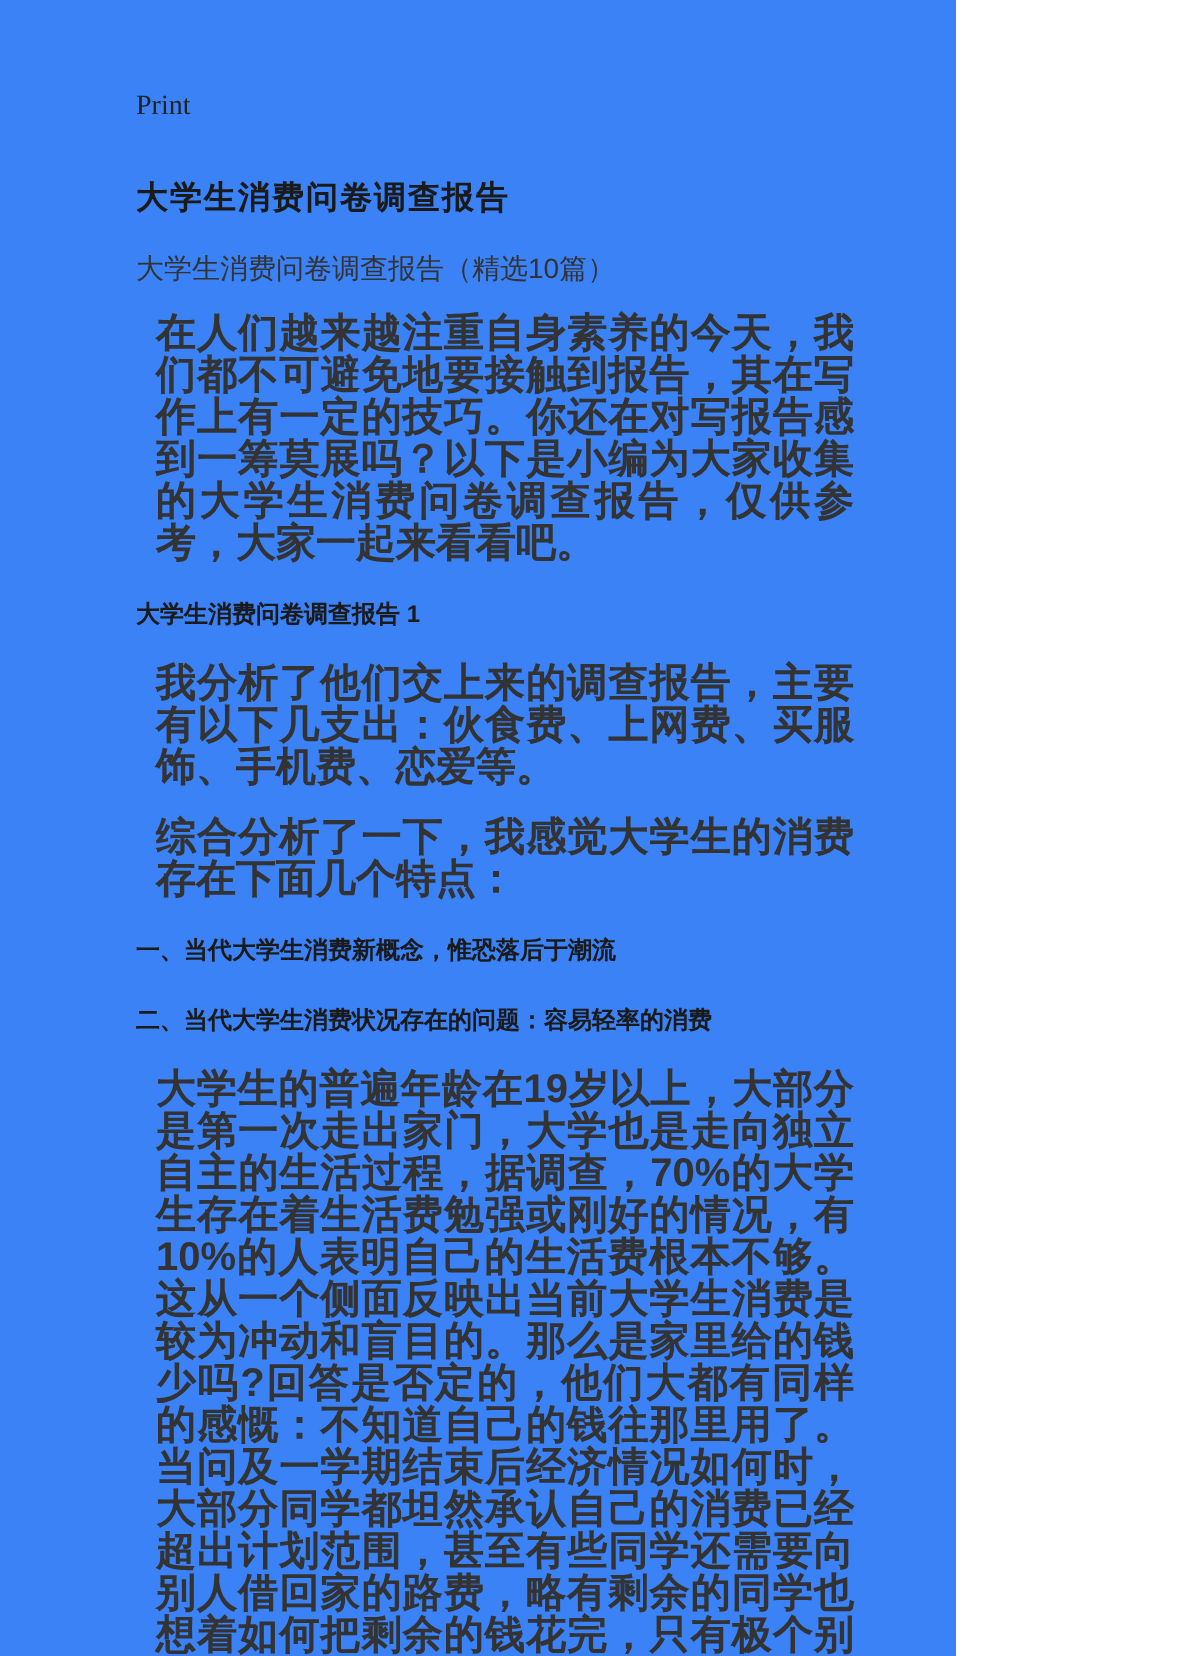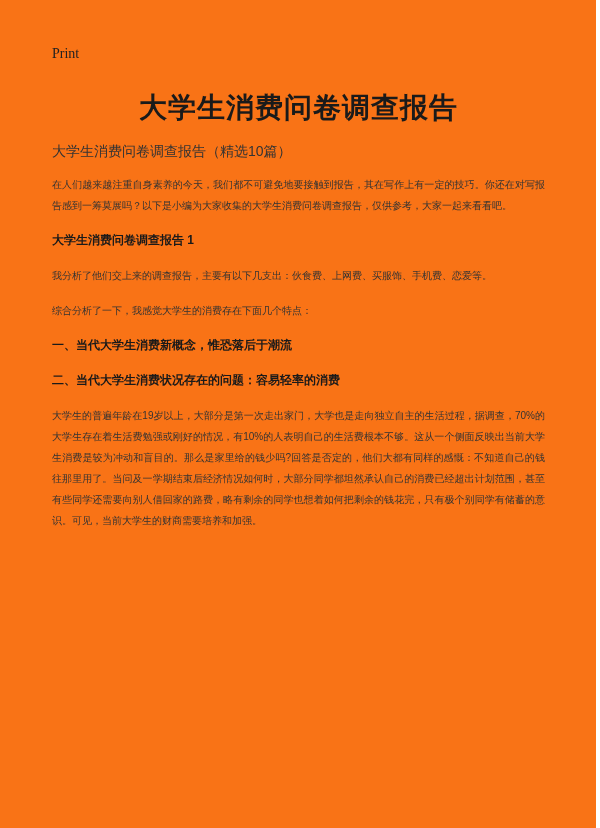--- a/index.html
+++ b/index.html
@@ -2,57 +2,57 @@
 <html><head>
 <meta charset="utf-8">
 <style>
   html, body {
     margin: 0;
     padding: 0;
     background: #ffffff;
   }
   .page {
     position: relative;
-    width: 596px;
+    width: 478px;
     height: 828px;
     box-sizing: border-box;
-    background: #f97316;
-    padding: 44px 51px 0 52px;
+    background: #3b82f6;
+    padding: 44px 51px 0 68px;
     font-family: "Liberation Sans", sans-serif;
     color: #333333;
     overflow: hidden;
   }
   .print-link {
     font-family: "Liberation Serif", serif;
     font-size: 14px;
     color: #222222;
     margin: 0 0 17px 0;
     cursor: pointer;
     display: inline-block;
   }
   .doc-title {
-    text-align: center;
-    font-size: 28px;
+    font-size: 16px;
     font-weight: bold;
     color: #1a1a1a;
     margin: 10px 0 14px 0;
     letter-spacing: 1px;
   }
   .subtitle {
     font-size: 14px;
     line-height: 21px;
     margin: 0 0 12px 0;
     color: #333333;
   }
   .para {
-    font-size: 10px;
+    font-size: 20px;
     line-height: 21px;
-    margin: 0 0 14px 0;
+    margin: 0 0 14px 10px;
     text-align: justify;
     color: #333333;
+    font-weight: bold;
   }
   .sec-heading {
     font-size: 12px;
     font-weight: bold;
     line-height: 21px;
     color: #1a1a1a;
     margin: 2px 0 14px 0;
   }
 </style>
 </head>

